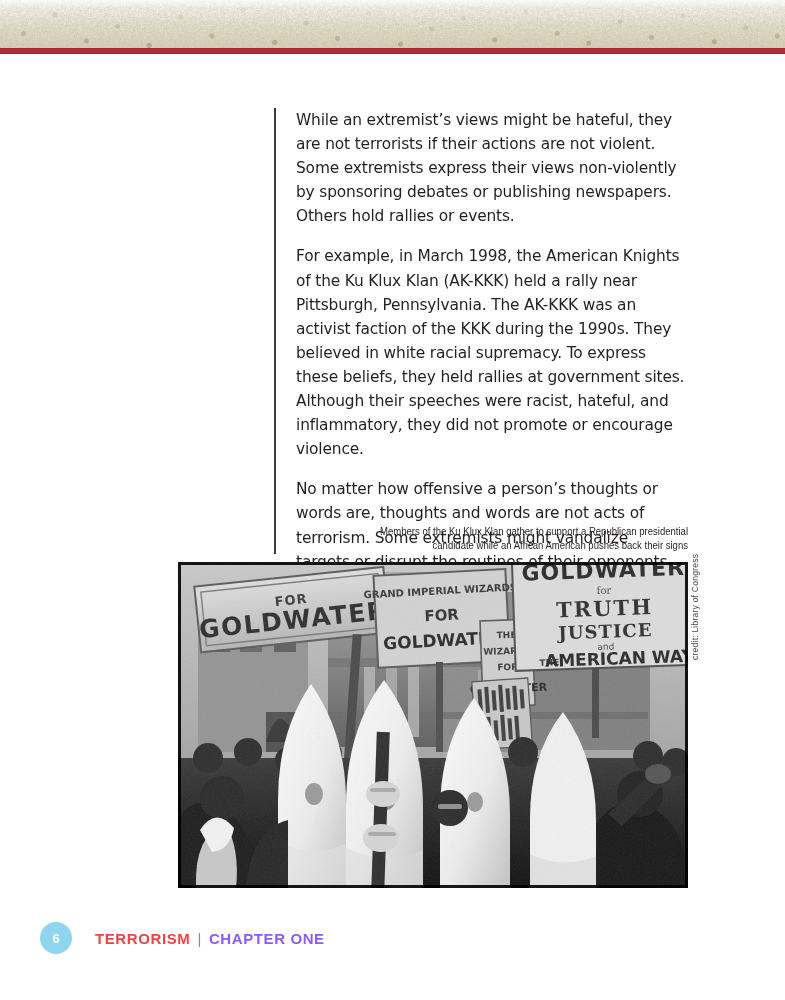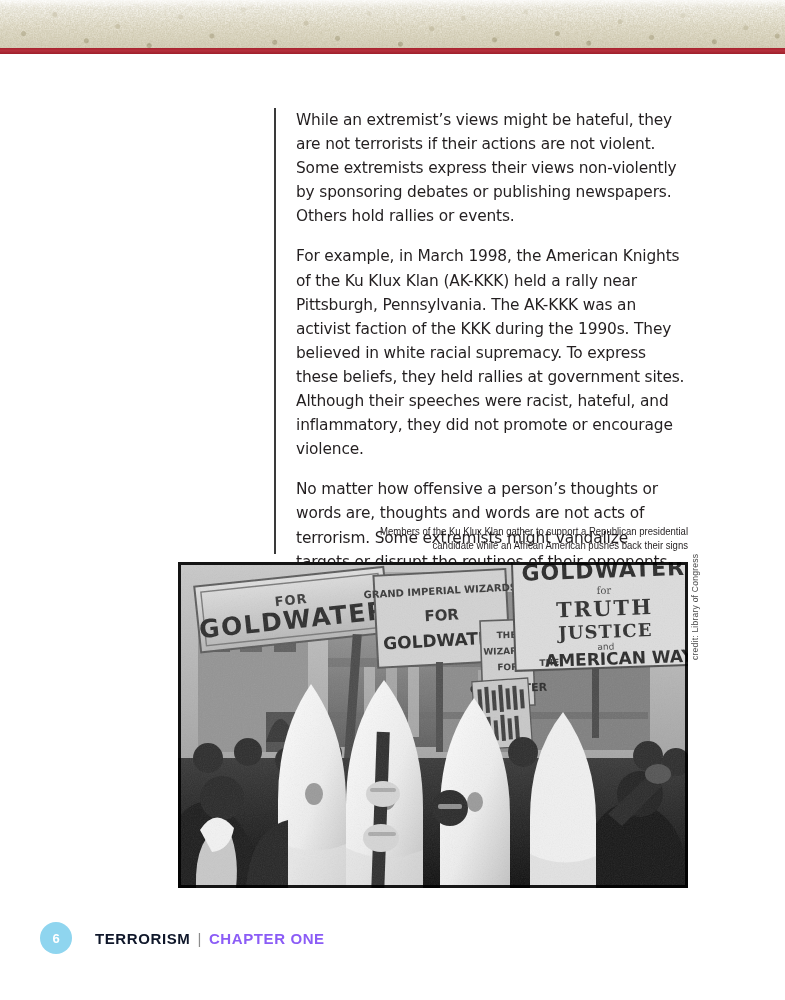--- a/index.html
+++ b/index.html
@@ -160,21 +160,21 @@
   }
   #footer-text {
     margin-left: 23px;
     font-family: "Liberation Sans", sans-serif;
     font-size: 15px;
     font-weight: bold;
     letter-spacing: 0.6px;
     display: flex;
     align-items: baseline;
   }
-  #footer-book-title { color: #0f172a; }
+  #footer-book-title { color: #ef4444; }
   #footer-separator { color: #8c8c8c; margin: 0 7px; font-weight: normal; }
   #footer-chapter { color: #8b5cf6; }
 </style>
 </head>
 <body>
 
 <div id="top-banner">
   <div id="banner-texture"></div>
   <svg id="banner-speckle" viewBox="0 0 785 48" preserveAspectRatio="none">
     <defs>

